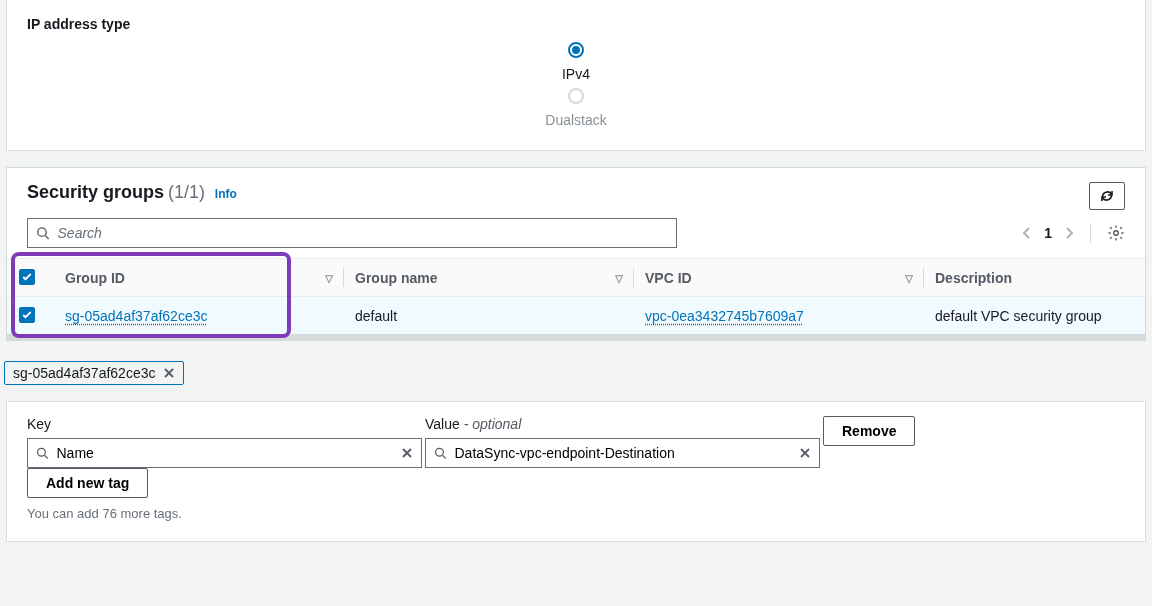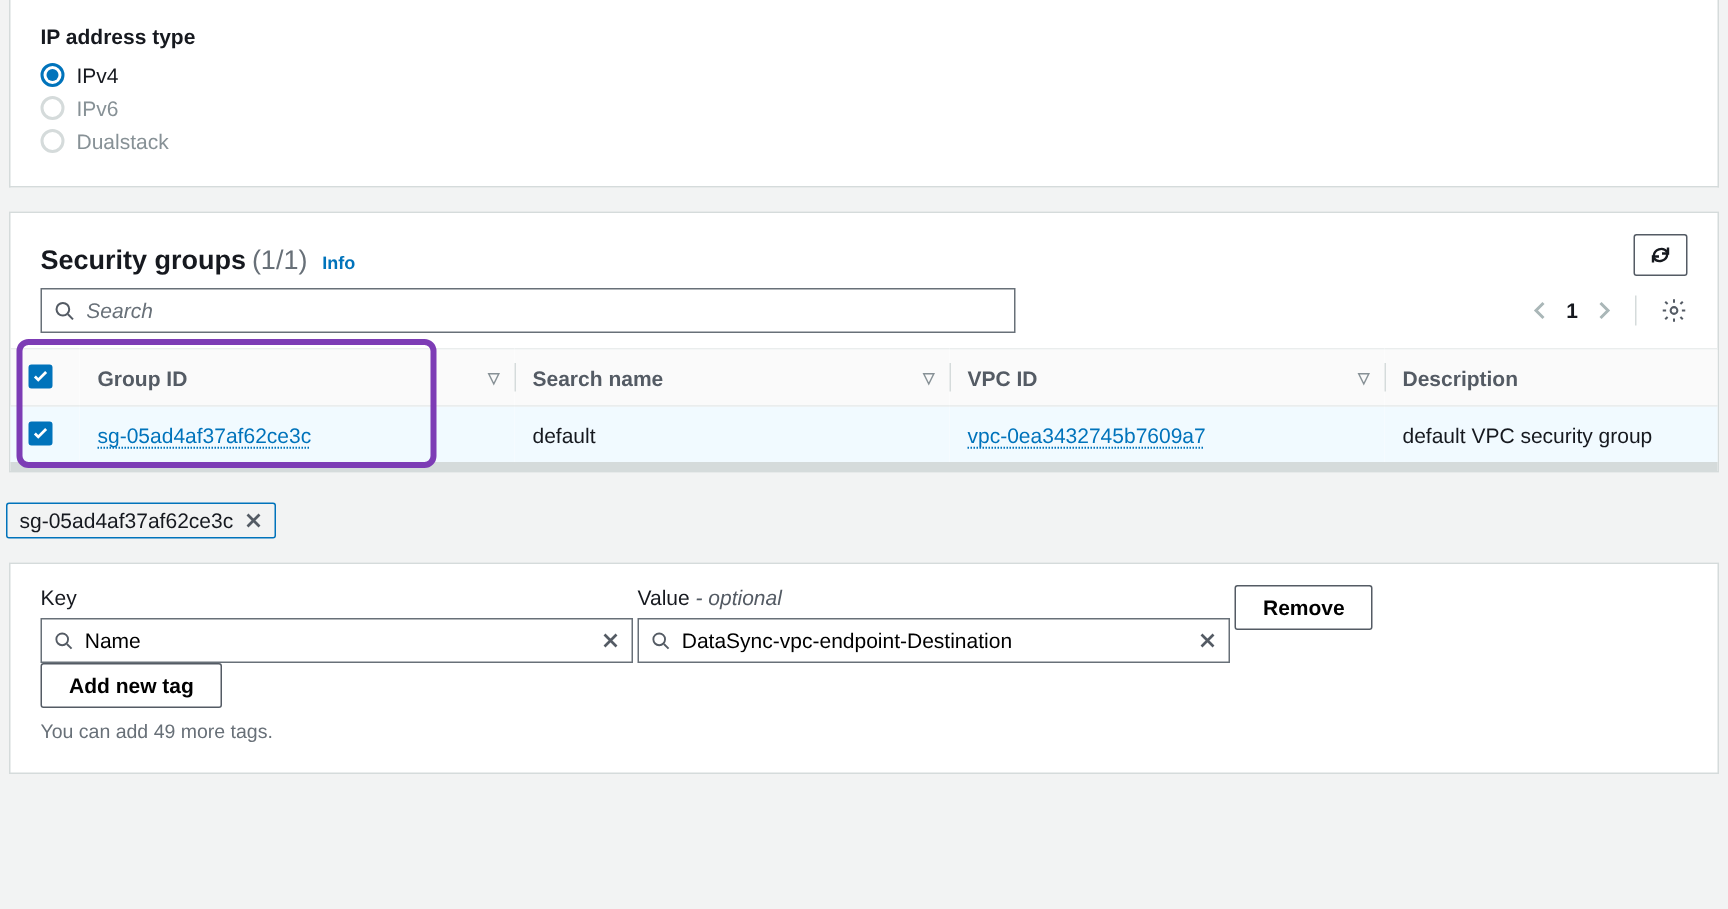--- a/index.html
+++ b/index.html
@@ -1,27 +1,27 @@
 <!DOCTYPE html>
 <html><head>
 <meta charset="utf-8">
 <style>
 * { box-sizing: border-box; margin: 0; padding: 0; }
 body { font-family: "Amazon Ember", "Helvetica Neue", Arial, sans-serif; font-size: 14px; color: #16191f; background: #f2f3f3; }
 .panel { background: #fff; border: 1px solid #d5dbdb; margin: 0 6px 16px 6px; }
 .panel-inner { padding: 16px 20px 16px 20px; }
 .section-title { font-size: 14px; font-weight: 700; margin-bottom: 10px; }
-.radio-row { display: flex; align-items: center; gap: 8px; margin-bottom: 6px; }
+.radio-row { display: flex; align-items: center; gap: 8px; margin-bottom: 6px; flex-direction: column; }
 .radio { width: 16px; height: 16px; border: 2px solid #879196; border-radius: 50%; position: relative; }
 .radio.selected { border-color: #0073bb; }
 .radio.selected::after { content:""; position:absolute; width:8px; height:8px; background:#0073bb; border-radius:50%; top:2px; left:2px; }
 .radio.disabled { border-color: #d5dbdb; }
 .radio-label.disabled { color: #879196; }
 
-.sg-header { display:flex; align-items:flex-end; justify-content:space-between; padding: 14px 20px 8px 20px; }
+.sg-header { display:flex; align-items:flex-start; justify-content:space-between; padding: 14px 20px 8px 20px; }
 .sg-title { font-size: 18px; font-weight: 700; }
 .sg-count { font-size: 18px; font-weight: 400; color: #687078; }
 .info-link { color:#0073bb; font-size:12px; font-weight:700; cursor:pointer; margin-left: 6px; }
 .icon-btn { border:1px solid #545b64; background:#fff; padding:5px 9px; border-radius:2px; cursor:pointer; display:inline-flex; align-items:center; justify-content:center; }
 .search-row { display:flex; align-items:center; justify-content:space-between; padding: 0 20px 10px 20px; gap: 16px; }
 .search-box { flex:0 0 auto; width: 650px; border:1px solid #687078; display:flex; align-items:center; padding:6px 8px; gap:8px; background:#fff; }
 .search-box input { border:none; outline:none; font-size:14px; width:100%; }
 .search-box input::placeholder { color:#687078; font-style:italic; }
 .pager { display:flex; align-items:center; gap:12px; color:#687078; }
 .pager .page-number { color:#16191f; font-weight:700; }
@@ -66,24 +66,20 @@
 </head>
 <body>
 
 <div class="panel" style="margin-top:0; border-top:none;">
   <div class="panel-inner">
     <div class="section-title">IP address type</div>
 
     <div class="radio-row">
       <span class="radio selected"></span>
       <span class="radio-label">IPv4</span>
-    </div>
-    <div class="radio-row">
-      <span class="radio disabled"></span>
-      <span class="radio-label disabled">IPv6</span>
     </div>
     <div class="radio-row">
       <span class="radio disabled"></span>
       <span class="radio-label disabled">Dualstack</span>
     </div>
   </div>
 </div>
 
 <div class="panel" style="padding-bottom:0;">
   <div class="sg-header">
@@ -137,21 +133,21 @@
       <thead>
         <tr>
           <th style="width:46px;">
             <span class="checkbox checked">
               <svg width="12" height="12" viewBox="0 0 16 16" fill="none" stroke="#fff" stroke-width="2.5">
                   <path d="M3 8l3 3 7-7"></path>
                 </svg>
             </span>
           </th>
           <th style="width:290px;"><span>Group ID</span><span class="sort-caret">▽</span></th>
-          <th class="sep" style="width:290px;"><span>Search name</span><span class="sort-caret">▽</span></th>
+          <th class="sep" style="width:290px;"><span>Group name</span><span class="sort-caret">▽</span></th>
           <th class="sep" style="width:290px;"><span>VPC ID</span><span class="sort-caret">▽</span></th>
           <th class="sep"><span>Description</span></th>
         </tr>
       </thead>
       <tbody>
         <tr class="selected">
           <td>
             <span class="checkbox checked">
               <svg width="12" height="12" viewBox="0 0 16 16" fill="none" stroke="#fff" stroke-width="2.5">
                   <path d="M3 8l3 3 7-7"></path>
@@ -217,20 +213,20 @@
           </span>
         </div>
       </div>
 
       <button class="btn">Remove</button>
     </div>
 
     <div class="add-row">
       <button class="btn">Add new tag</button>
     </div>
-    <div class="hint">You can add 49 more tags.</div>
+    <div class="hint">You can add 76 more tags.</div>
   </div>
 </div>
 
 <div class="footer-bar">
   
   
 </div>
 
 </body></html>

